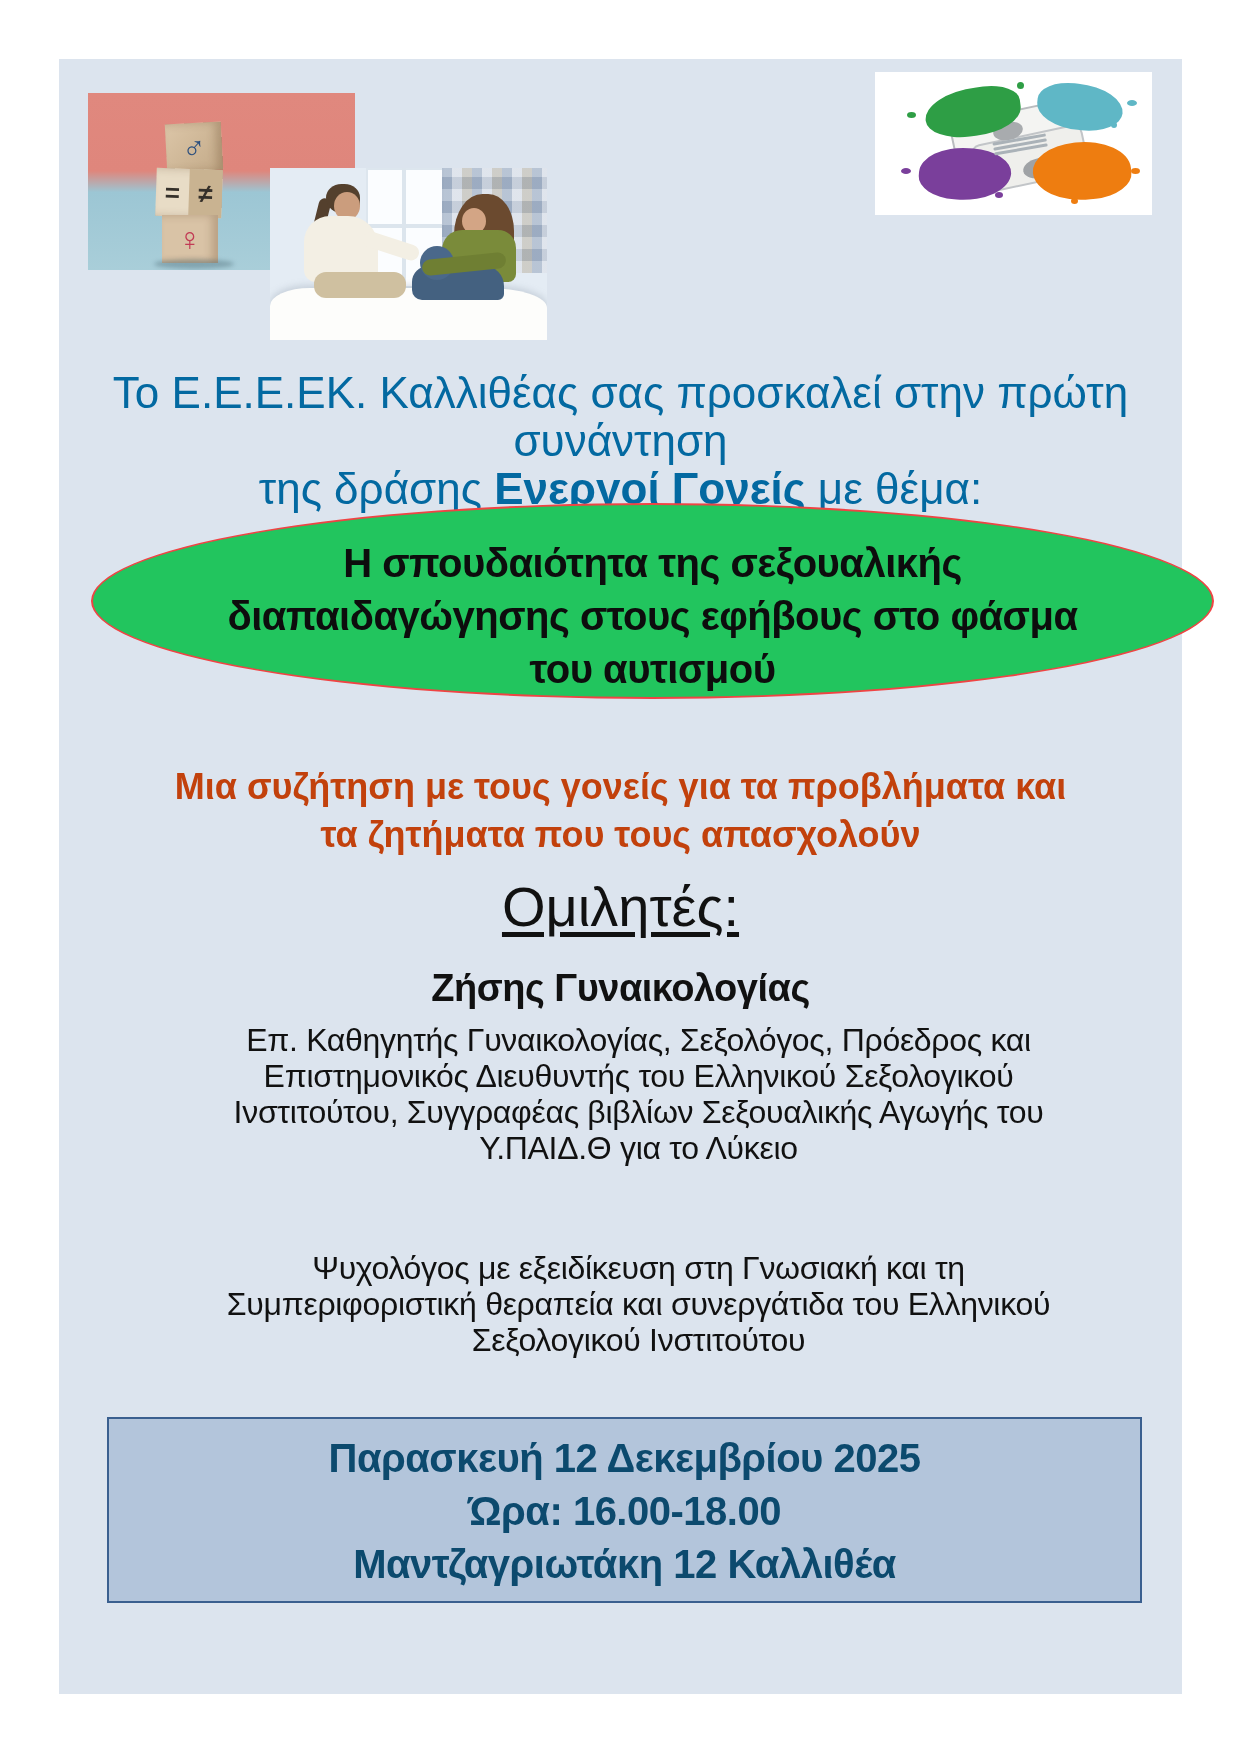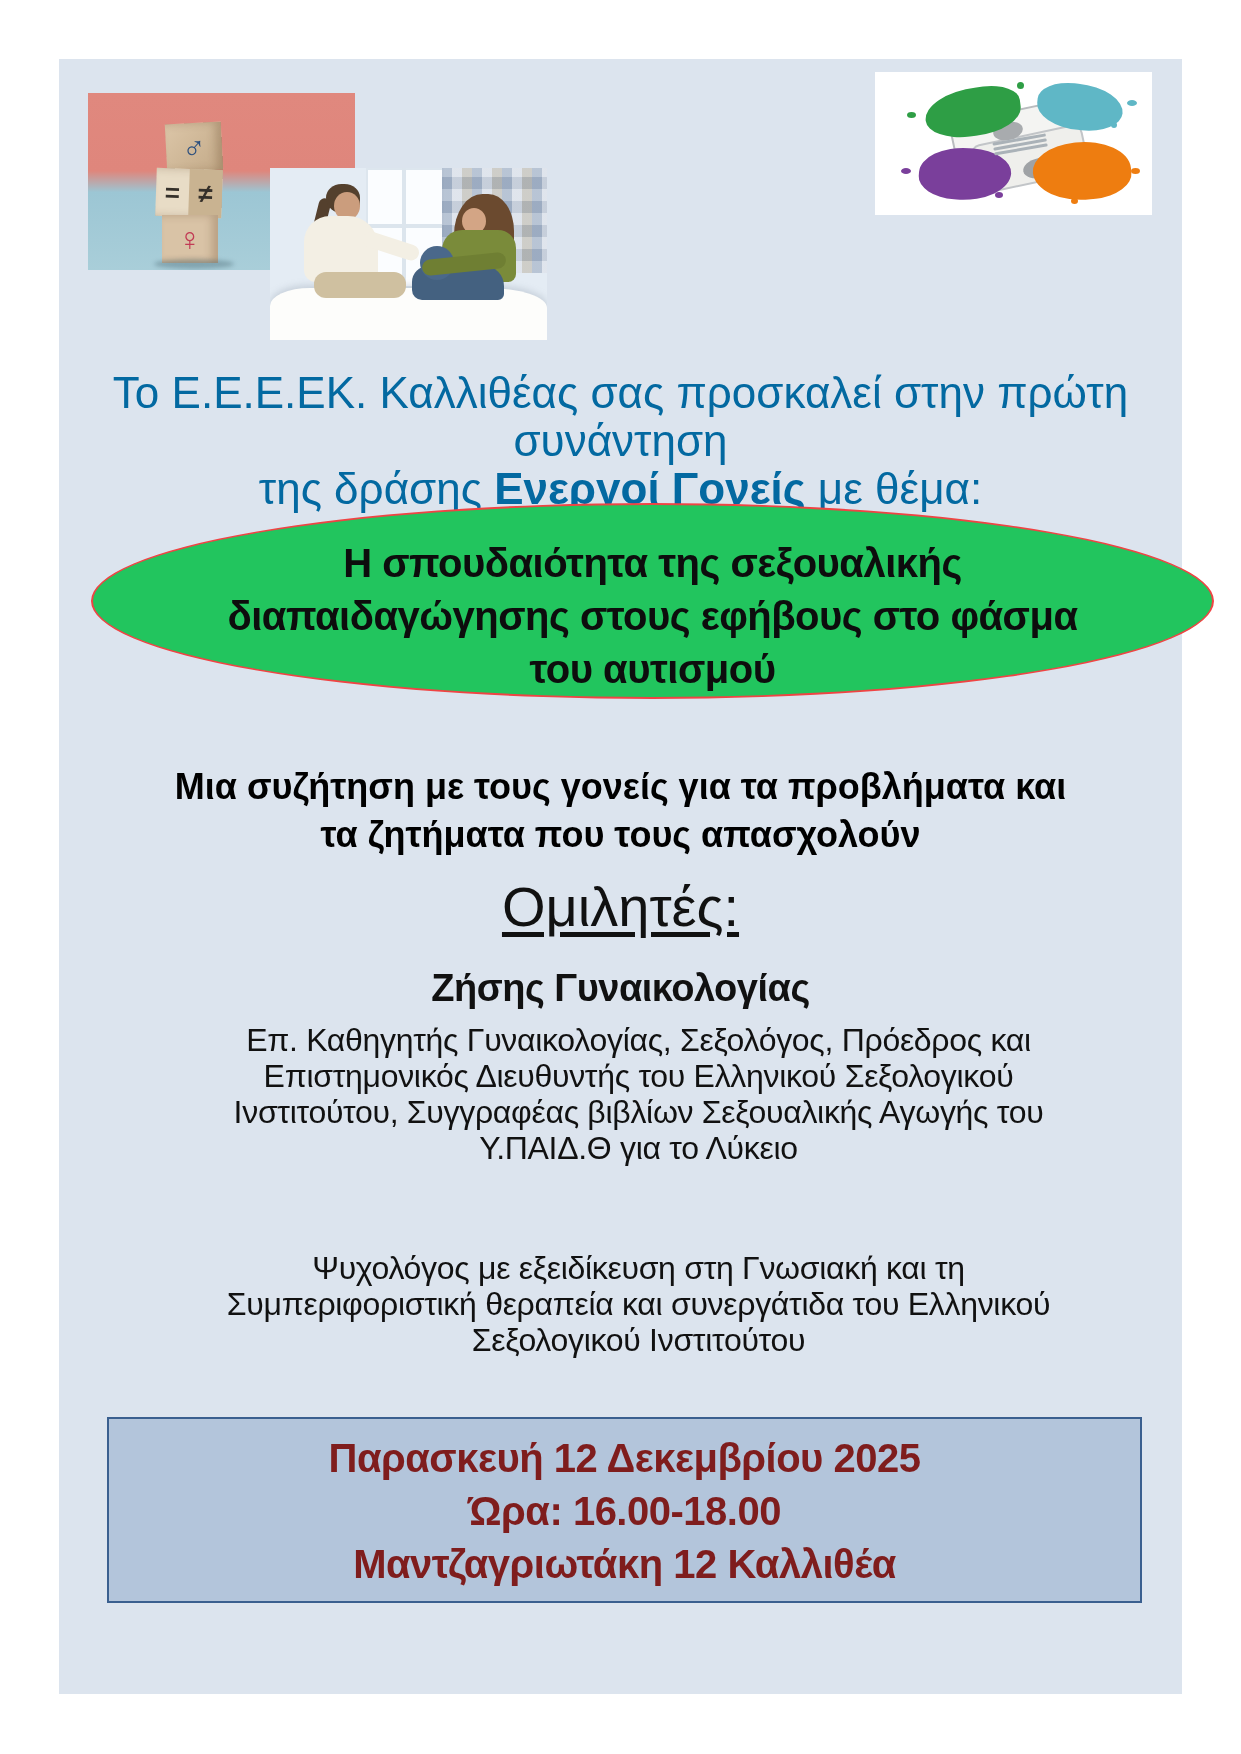--- a/index.html
+++ b/index.html
@@ -84,21 +84,21 @@
   .speaker-name{font-size:38px;line-height:48px;font-weight:bold;letter-spacing:-0.5px;}
   .speaker-bio{font-size:32px;line-height:36px;letter-spacing:-0.3px;margin-left:18px;}
   .name1{top:905px;}
   .bio1{top:963px;}
   .name2{top:1145px;}
   .bio2{top:1191px;}
 
   .event-box{position:absolute;left:48px;top:1358px;width:1035px;height:186px;
     background:#b3c5db;border:2px solid #3a5f8f;box-sizing:border-box;}
   .event-text{position:absolute;left:0;top:13px;width:100%;text-align:center;
-    font-size:40px;line-height:53px;font-weight:bold;color:#7f1d1d;letter-spacing:-0.5px;}
+    font-size:40px;line-height:53px;font-weight:bold;color:#0c4a6e;letter-spacing:-0.5px;}
 </style>
 </head>
 <body>
 
 <div class="page">
   <div class="panel">
 
     <div class="photo1">
       <div class="cube cube-top">
         <span>♂</span>
@@ -159,21 +159,21 @@
       <div>Το Ε.Ε.Ε.ΕΚ. Καλλιθέας σας προσκαλεί στην πρώτη συνάντηση</div>
       <div><span>της δράσης </span><b>Ενεργοί Γονείς</b><span> με θέμα:</span></div>
     </div>
 
     <div class="ellipse">
       <div class="ellipse-text preline">Η σπουδαιότητα της σεξουαλικής
 διαπαιδαγώγησης στους εφήβους στο φάσμα
 του αυτισμού</div>
     </div>
 
-    <div class="txt subtitle preline" style="color:#000000;">Μια συζήτηση με τους γονείς για τα προβλήματα και
+    <div class="txt subtitle preline" style="color:#c2410c;">Μια συζήτηση με τους γονείς για τα προβλήματα και
 τα ζητήματα που τους απασχολούν</div>
 
     <div class="txt speakers-heading">Ομιλητές:</div>
 
     <div class="txt speaker-name name1">Ζήσης Γυναικολογίας</div>
     <div class="txt speaker-bio bio1 preline">Επ. Καθηγητής Γυναικολογίας, Σεξολόγος, Πρόεδρος και
 Επιστημονικός Διευθυντής του Ελληνικού Σεξολογικού
 Ινστιτούτου, Συγγραφέας βιβλίων Σεξουαλικής Αγωγής του
 Υ.ΠΑΙΔ.Θ για το Λύκειο</div>
 

